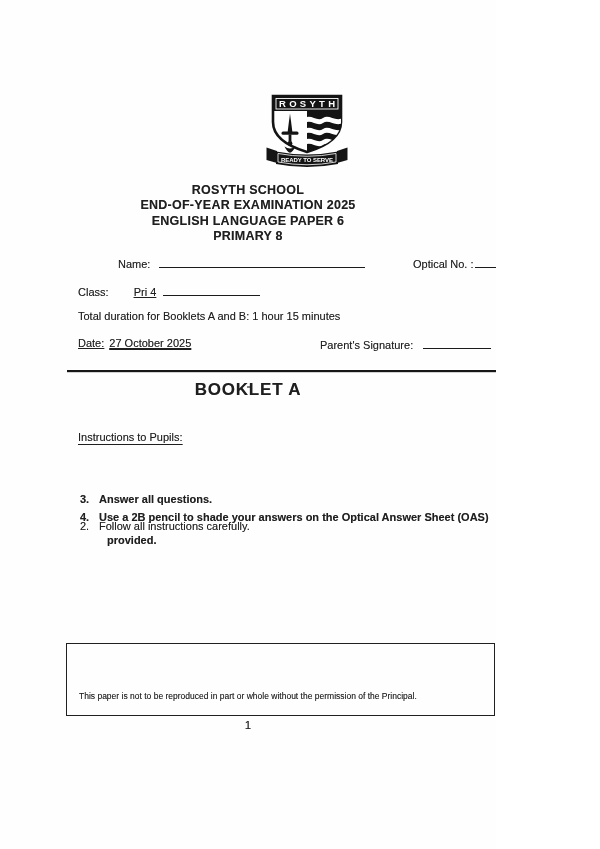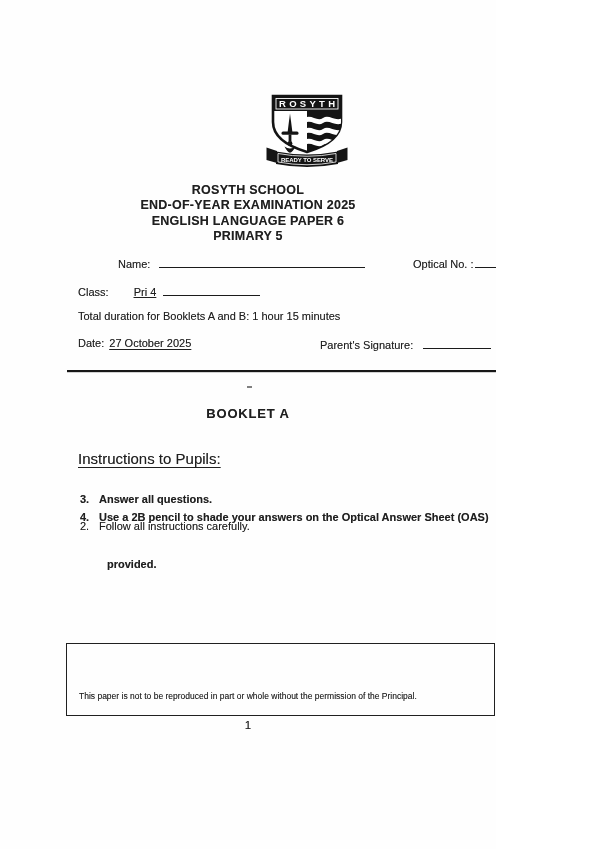--- a/index.html
+++ b/index.html
@@ -32,27 +32,27 @@
   .divider{
     position:absolute; left:67px; top:370px; width:470px; height:2.4px;
     background:#171717; box-shadow:0 0.6px 0 rgba(40,40,40,.35);
   }
   .artifact{
     position:absolute; left:247px; top:386px; width:5px; height:1.8px;
     background:#4a4a4a; opacity:.7;
   }
 
   .booklet-title{
-    position:absolute; left:0; top:406px; width:100%; text-align:center;
-    font-size:13px; font-weight:bold; letter-spacing:0.8px;
+    position:absolute; left:0; top:380px; width:100%; text-align:center;
+    font-size:17px; font-weight:bold; letter-spacing:0.8px;
   }
 
   .instr-heading{
-    position:absolute; left:78px; top:431px; font-size:15px;
-    text-decoration:underline; text-underline-offset:2.5px;margin-top:19px;
+    position:absolute; left:78px; top:431px; font-size:11px;
+    text-decoration:underline; text-underline-offset:2.5px;
   }
   .instr-row{ position:absolute; left:80px; font-size:11px; white-space:nowrap; }
   .instr-row .num{ display:inline-block; width:19px; }
   .instr-cont{ position:absolute; left:99px; font-size:11px; }
   .bold{ font-weight:bold; }
 
   .footer-box{
     position:absolute; left:66px; top:643px; width:427px; height:71px;
     border:1.5px solid #202020; background:transparent;
   }
@@ -107,40 +107,40 @@
         <path d="M17,59.5 Q46,65 75,59.5 L75,68 Q46,73.5 17,68 Z" fill="none" stroke="#ffffff" stroke-width="0.8"></path>
         <text x="46" y="67.6" text-anchor="middle" font-family="Liberation Sans, sans-serif" font-size="6" font-weight="bold" fill="#ffffff" textLength="52">READY TO SERVE</text>
       </g>
     </svg>
   </div>
 
   <div class="header-block">
     <div>ROSYTH SCHOOL</div>
     <div>END-OF-YEAR EXAMINATION 2025</div>
     <div>ENGLISH LANGUAGE PAPER 6</div>
-    <div>PRIMARY 5</div>
+    <div>PRIMARY 8</div>
   </div>
 
   <div class="row" style="left:78px; top:256px;margin-left:40px;">
     <span class="lbl">Name:</span><span class="ul" style="width:206px; margin-left:9px;"></span>
   </div>
   <div class="row" style="left:413px; top:256px;">
     <span class="lbl">Optical No.  :</span><span class="ul" style="width:37px; margin-left:1px;"></span>
   </div>
 
   <div class="row" style="left:78px; top:284px;">
     <span class="lbl">Class:</span>
     <span style="margin-left:22px;text-decoration:underline;">Pri 4</span><span class="ul" style="width:97px; margin-left:7px;"></span>
   </div>
 
   <div class="row" style="left:78px; top:310px;">
     <span>Total duration for Booklets A and B: 1 hour 15 minutes</span>
   </div>
 
-  <div class="row" style="left:78px; top:337px;">
+  <div class="row" style="left:78px; top:337px;text-decoration:underline;">
     <span class="lbl">Date:</span><span class="date-val">27 October 2025</span>
   </div>
   <div class="row" style="left:320px; top:337px;">
     <span class="lbl">Parent's Signature:</span><span class="ul" style="width:68px; margin-left:10px;"></span><span class="ul" style="width:42px; margin-left:7px;"></span>
   </div>
 
   <div class="divider"></div>
   <div class="artifact"></div>
 
   <div class="booklet-title">BOOKLET A</div>
@@ -149,21 +149,21 @@
 
   <div class="instr-row" style="top:475px;margin-top:45px;">
     <span class="num">2.</span><span>Follow all instructions carefully.</span>
   </div>
   <div class="instr-row bold" style="top:493px;">
     <span class="num">3.</span><span>Answer all questions.</span>
   </div>
   <div class="instr-row bold" style="top:511px;">
     <span class="num">4.</span><span>Use a 2B pencil to shade your answers on the Optical Answer Sheet (OAS)</span>
   </div>
-  <div class="instr-cont bold" style="top:558px;padding-left:8px;">provided.</div>
+  <div class="instr-cont bold" style="top:534px;padding-left:8px;">provided.</div>
 
   <div class="footer-box">
     <div class="footer-line2">This paper is not to be reproduced in part or whole without the permission of the Principal.</div>
   </div>
 
   <div class="page-num">1</div>
 
 </div>
 
 </body></html>

